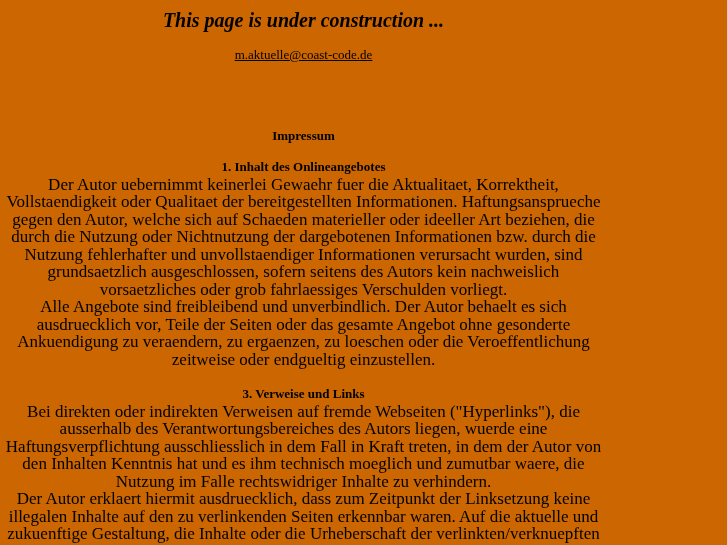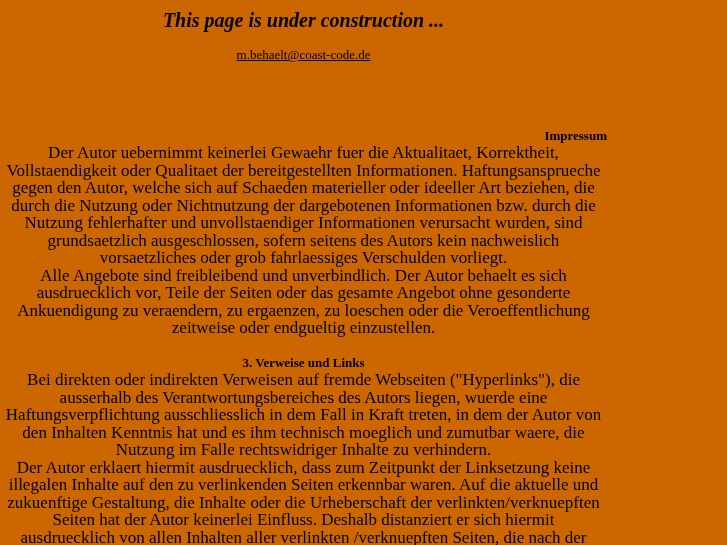--- a/index.html
+++ b/index.html
@@ -33,21 +33,20 @@
   a.email {
     color: #000000;
     text-decoration: underline;
     cursor: pointer;
   }
   .impressum-title {
     margin-top: 64px;
     font-size: 13px;
     line-height: 17px;
     font-weight: bold;
-    text-align: right;
   }
   .section-heading {
     margin-top: 14px;
     font-size: 13px;
     line-height: 17.5px;
     font-weight: bold;
   }
   .section-2 .section-heading {
     margin-top: 17px;
   }
@@ -60,26 +59,27 @@
 </style>
 </head>
 <body>
 
 <div class="page">
 
   <h1 class="title">This page is under construction ...</h1>
 
 
   <div class="email-row">
-    <a class="email">m.behaelt@coast-code.de</a>
+    <a class="email">m.aktuelle@coast-code.de</a>
   </div>
 
   <div class="impressum-title">Impressum</div>
 
   <div class="section">
+    <div class="section-heading">1. Inhalt des Onlineangebotes</div>
     <div class="para">Der Autor uebernimmt keinerlei Gewaehr fuer die Aktualitaet, Korrektheit, Vollstaendigkeit oder Qualitaet der bereitgestellten Informationen. Haftungsansprueche gegen den Autor, welche sich auf Schaeden materieller oder ideeller Art beziehen, die durch die Nutzung oder Nichtnutzung der dargebotenen Informationen bzw. durch die Nutzung fehlerhafter und unvollstaendiger Informationen verursacht wurden, sind grundsaetzlich ausgeschlossen, sofern seitens des Autors kein nachweislich vorsaetzliches oder grob fahrlaessiges Verschulden vorliegt.</div>
     <div class="para">Alle Angebote sind freibleibend und unverbindlich. Der Autor behaelt es sich ausdruecklich vor, Teile der Seiten oder das gesamte Angebot ohne gesonderte Ankuendigung zu veraendern, zu ergaenzen, zu loeschen oder die Veroeffentlichung zeitweise oder endgueltig einzustellen.</div>
   </div>
 
   <div class="section section-2">
     <div class="section-heading">3. Verweise und Links</div>
     <div class="para">Bei direkten oder indirekten Verweisen auf fremde Webseiten ("Hyperlinks"), die ausserhalb des Verantwortungsbereiches des Autors liegen, wuerde eine Haftungsverpflichtung ausschliesslich in dem Fall in Kraft treten, in dem der Autor von den Inhalten Kenntnis hat und es ihm technisch moeglich und zumutbar waere, die Nutzung im Falle rechtswidriger Inhalte zu verhindern.</div>
     <div class="para">Der Autor erklaert hiermit ausdruecklich, dass zum Zeitpunkt der Linksetzung keine illegalen Inhalte auf den zu verlinkenden Seiten erkennbar waren. Auf die aktuelle und zukuenftige Gestaltung, die Inhalte oder die Urheberschaft der verlinkten/verknuepften Seiten hat der Autor keinerlei Einfluss. Deshalb distanziert er sich hiermit ausdruecklich von allen Inhalten aller verlinkten /verknuepften Seiten, die nach der Linksetzung veraendert wurden. Diese Feststellung gilt fuer alle innerhalb des eigenen Internetangebotes gesetzten Links und Verweise sowie fuer Fremdeintraege in vom Autor</div>
   </div>
 

